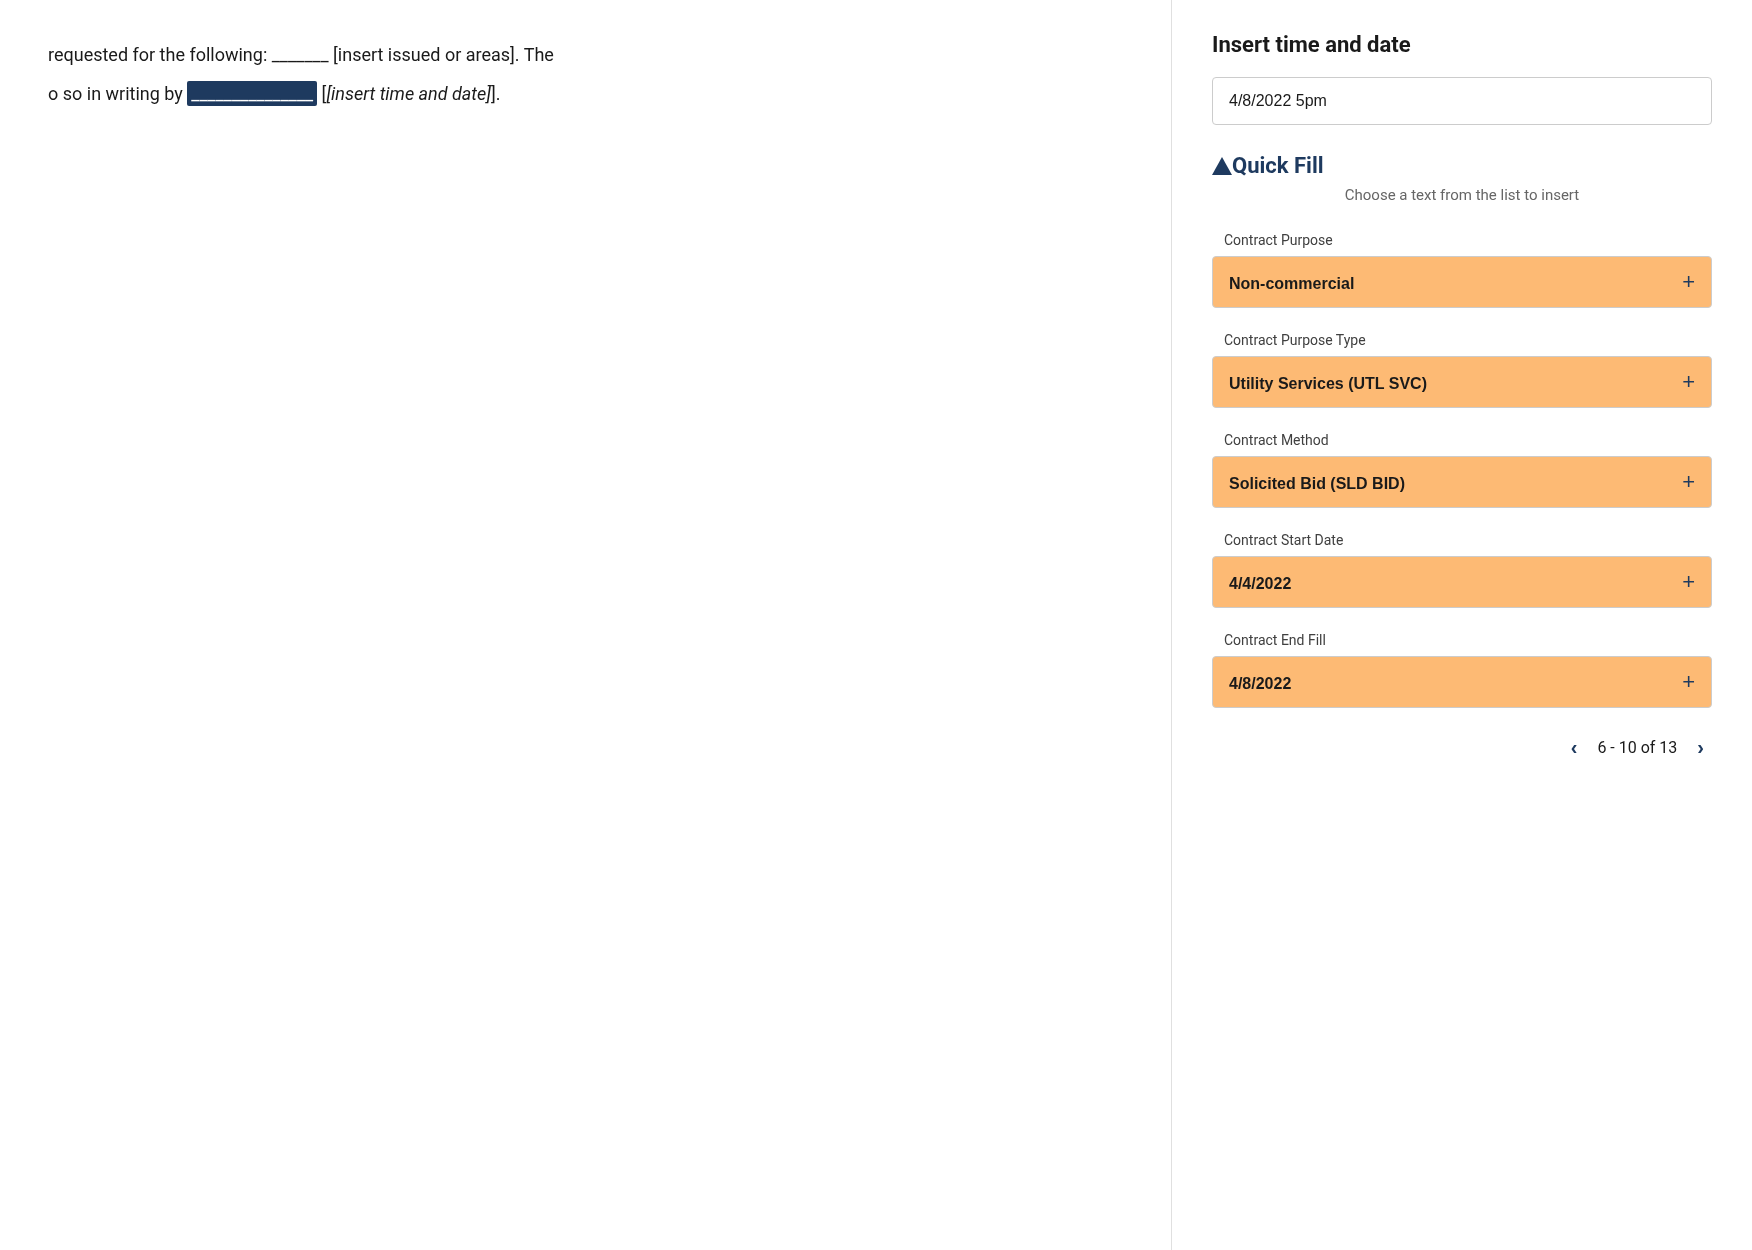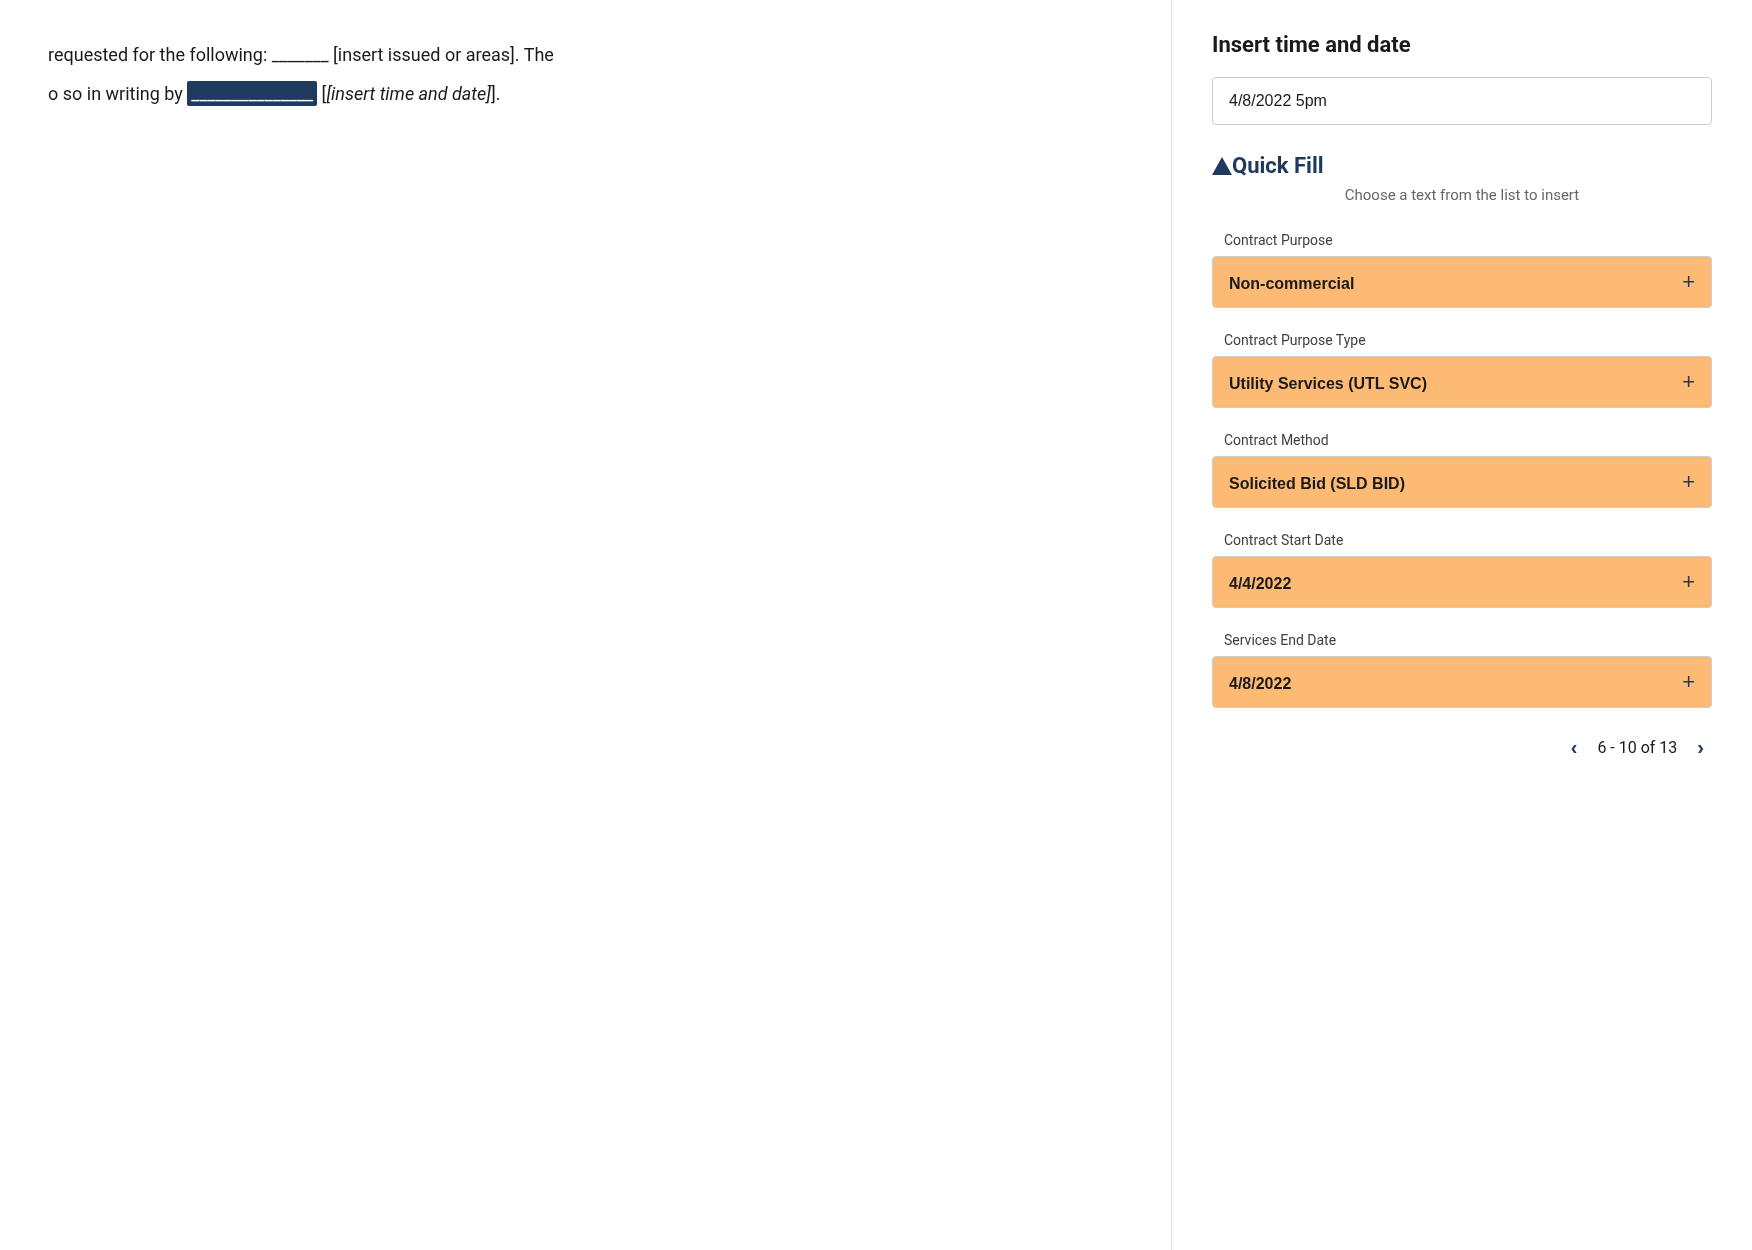--- a/index.html
+++ b/index.html
@@ -216,21 +216,21 @@
 
   <div class="field-group">
     <span class="field-label">Contract Start Date</span>
     <button class="quick-fill-item">
       <span class="quick-fill-item-text">4/4/2022</span>
       <span class="plus-icon">+</span>
     </button>
   </div>
 
   <div class="field-group">
-    <span class="field-label">Services End Date</span>
+    <span class="field-label">Contract End Fill</span>
     <button class="quick-fill-item">
       <span class="quick-fill-item-text">4/8/2022</span>
       <span class="plus-icon">+</span>
     </button>
   </div>
 
   <div class="pagination">
     <button class="pagination-btn">‹</button>
     <span class="pagination-info">6 - 10 of 13</span>
     <button class="pagination-btn">›</button>

